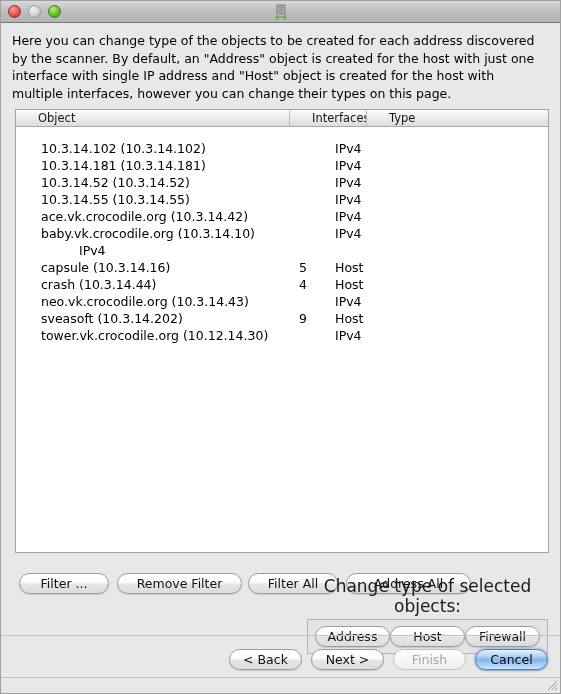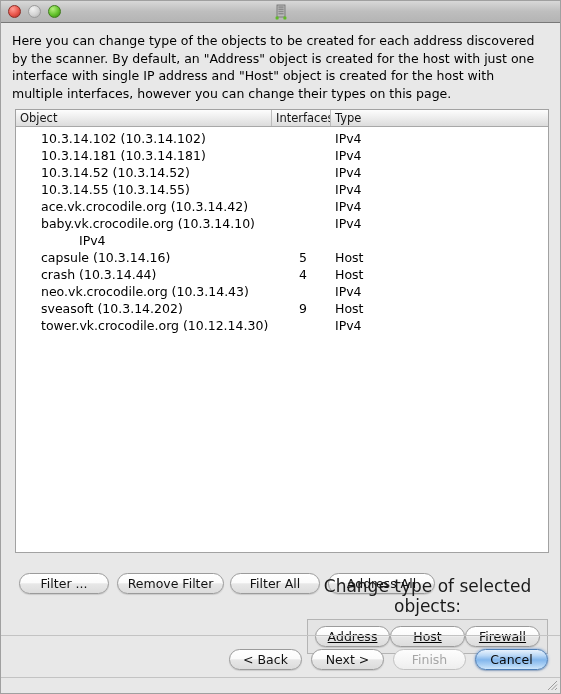--- a/index.html
+++ b/index.html
@@ -89,26 +89,27 @@
     border-bottom: 1px solid #a8a8a8;
     box-sizing: border-box;
     font-size: 11.5px;
     color: #151515;
   }
   .th {
     box-sizing: border-box;
     padding: 1px 0 0 4px;
     overflow: hidden;
     white-space: nowrap;
+    margin-left: 18px;
   }
   .th-object    { width: 256px; border-right: 1px solid #bcbcbc; }
   .th-interfaces{ width:  59px; border-right: 1px solid #bcbcbc; }
   .th-type      { flex: 1; }
 
-  .tbody { padding-top: 3px; }
+  .tbody { padding-top: 13px; }
   .trow {
     display: flex;
     height: 17px;
     align-items: center;
     font-size: 12.5px;
     color: #000000;
     white-space: nowrap;
   }
   .td-object     { width: 256px; box-sizing: border-box; padding-left: 25px; overflow: hidden; }
   .td-interfaces { width:  59px; box-sizing: border-box; padding-right: 24px; text-align: right; }
@@ -150,21 +151,21 @@
   .left-btns {
     position: absolute;
     left: 18px;
     top: 572px;
     display: flex;
     flex-direction: row;
     gap: 6px;
   }
   .btn-row { display: flex; gap: 8px; }
   .btn-w1 { width: 90px; }
-  .btn-w2 { width: 107px; }
+  .btn-w2 { width: 125px; }
 
   
   .group {
     position: absolute;
     left: 306px;
     top: 575px;
     width: 241px;
   }
   .group-label {
     font-size: 17px;
@@ -173,21 +174,20 @@
     padding-bottom: 3px;
   }
   .group-box {
     border: 1px solid #b4b4b4;
     border-radius: 0;
     background: rgba(0,0,0,0.015);
     padding: 6px 7px;
     display: flex;
     justify-content: space-between;
     box-sizing: border-box;
-    text-decoration: underline;
   }
   .group-box .btn { flex: 1; }
 
   
   .hr {
     position: absolute;
     left: 0;
     top: 634px;
     width: 561px;
     height: 1px;

